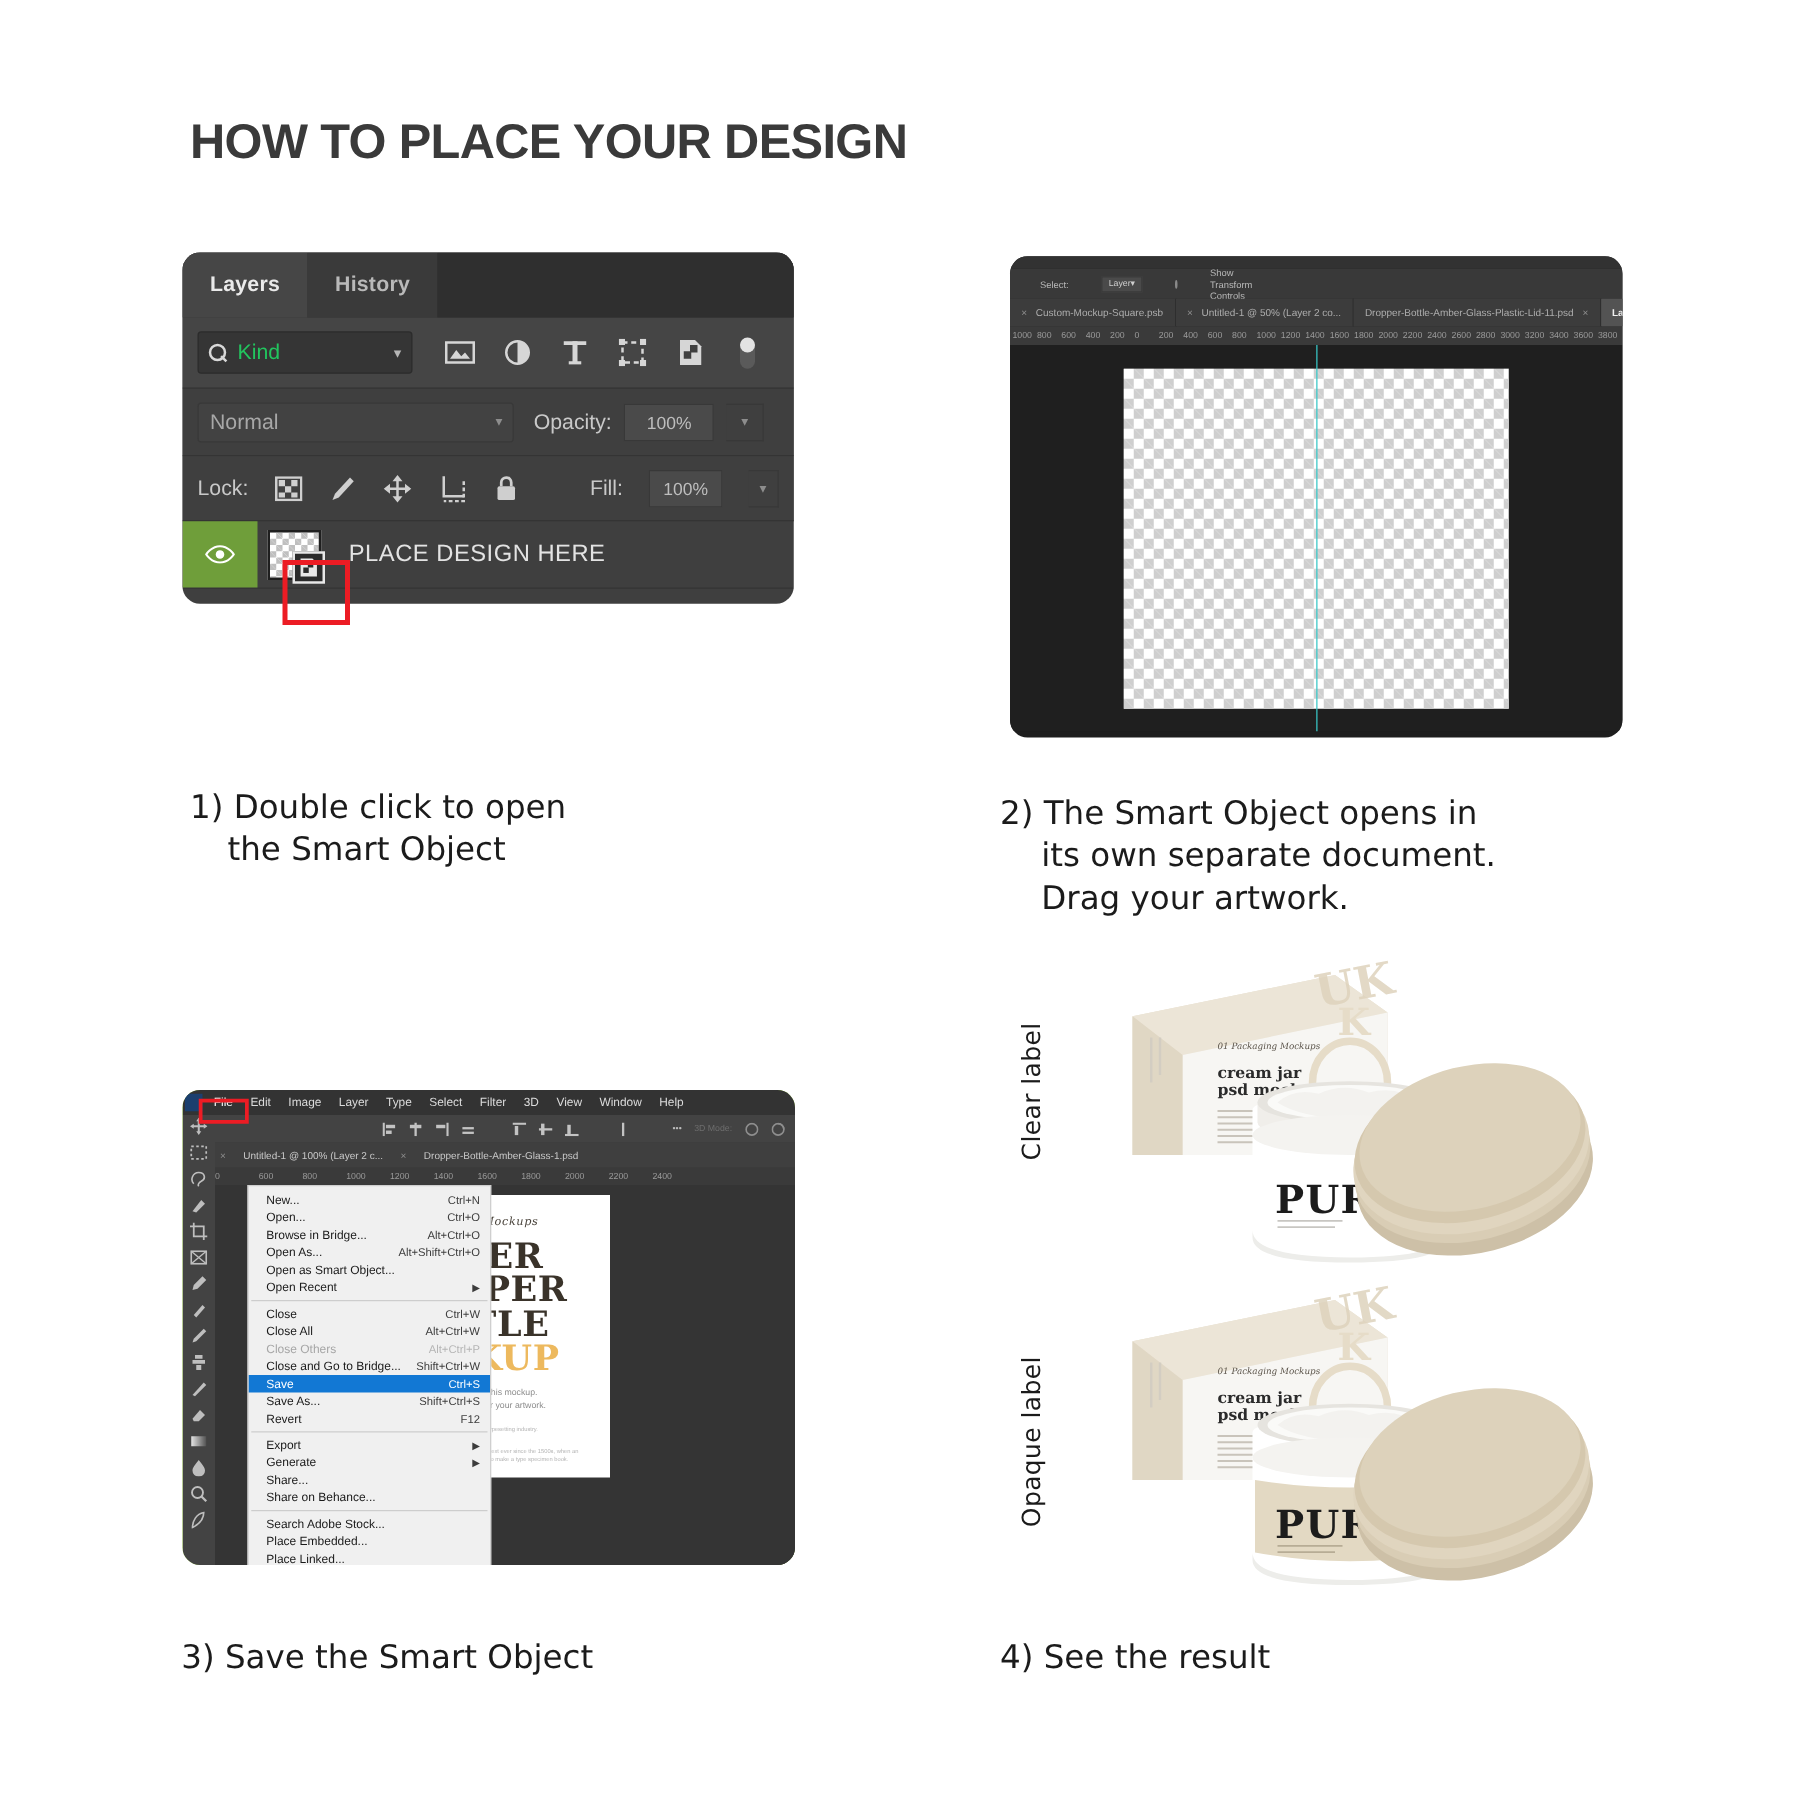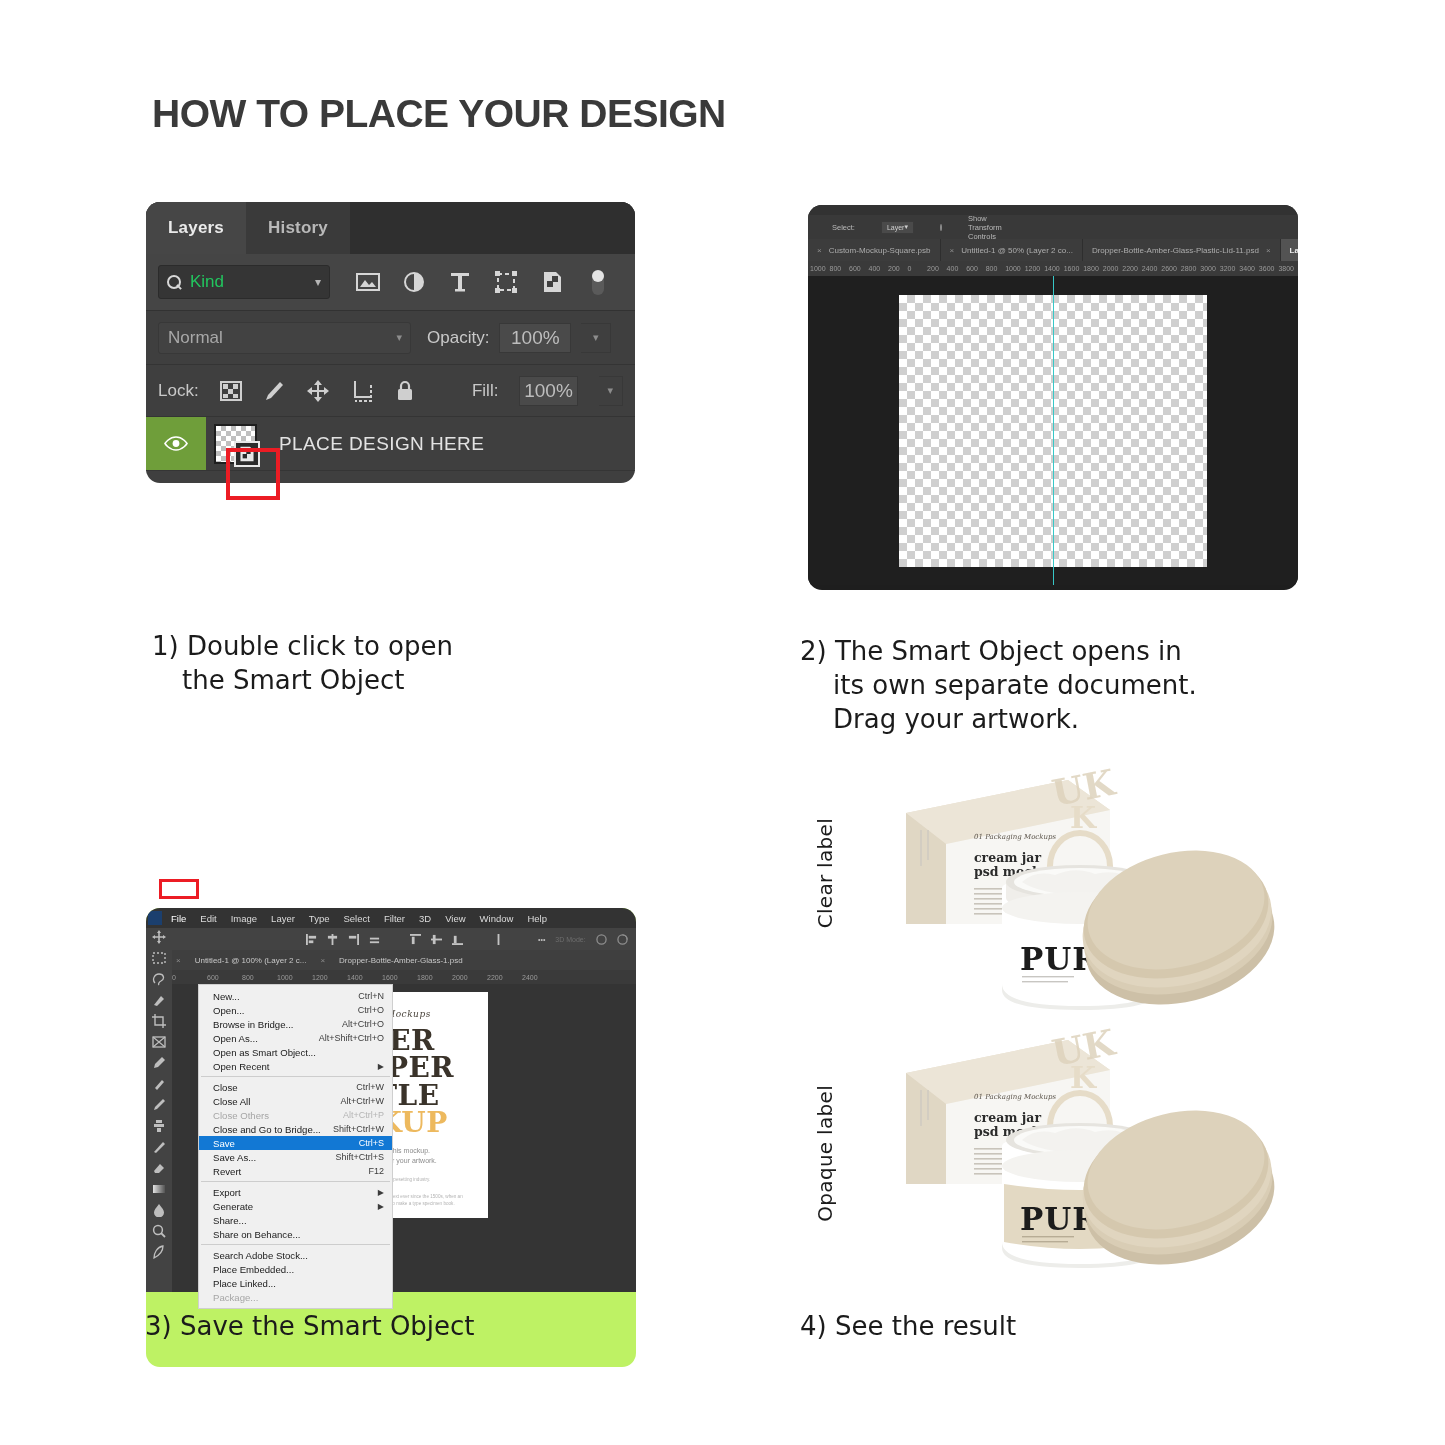--- a/index.html
+++ b/index.html
@@ -78,21 +78,21 @@
   .blend-box {
     width:253px; height:32px; background:#424242; border:1px solid #383838;
     border-radius:3px; display:flex; align-items:center; padding:0 9px;
     position:relative; font-size:17px; color:#a8a8a8;
   }
   .blend-box .chev { position:absolute; right:8px; font-size:11px; color:#8d8d8d;}
   .op-label { font-size:17px; color:#c9c9c9; margin-left:6px;}
   .num-box {
     width:72px; height:30px; background:#4a4a4a; border:1px solid #383838;
     display:flex; align-items:center; justify-content:center;
-    font-size:19px; color:#bdbdbd;
+    font-size:14px; color:#bdbdbd;
   }
   .num-chev {
     width:30px; height:30px; background:#3f3f3f; border:1px solid #383838;
     border-left:none; display:flex; align-items:center; justify-content:center;
     font-size:11px; color:#8d8d8d;
   }
 
   .lp-lock {
     height:52px; background:#3f3f3f; display:flex; align-items:center;
     padding:0 12px; gap:21px; border-bottom:1px solid #343434;
@@ -190,23 +190,23 @@
     background-size:16px 16px;
     background-position:0 0,8px 8px;
   }
   .guide-v {
     position:absolute; top:0; bottom:0; left:50%; width:1px; background:#38c7c7;
   }
 
   
   #panel-file {
     position:absolute; left:146px; top:872px;
-    width:490px; height:459px;
+    width:490px; height:380px;
     background:#bef264; border-radius:14px; overflow:hidden;
-    font-size:9px; color:#dcdcdc;margin-top:36px;
+    font-size:9px; color:#dcdcdc;
   }
   .pf-menubar {
     height:20px; background:#333; display:flex; align-items:center;
     gap:0; padding-left:2px; font-size:9.5px; color:#dcdcdc;
   }
   .pf-logo { width:14px;height:14px;background:#1b3f6e; margin-right:2px;}
   .pf-menubar .mi { padding:0 7px; }
   .pf-menubar .mi.hl { color:#ffffff; }
   #file-hl-box {
     position:absolute; left:159px; top:879px; width:40px; height:20px;

